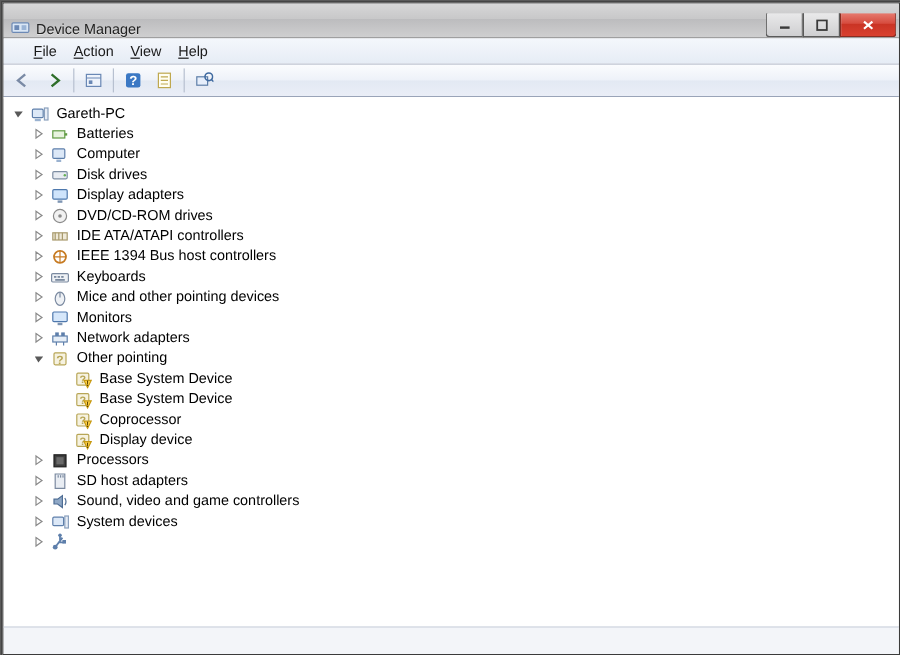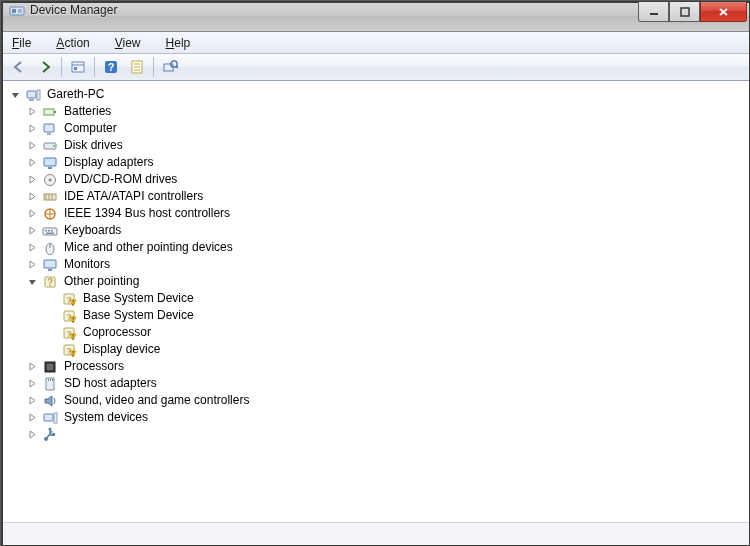--- a/index.html
+++ b/index.html
@@ -1,27 +1,27 @@
 <!DOCTYPE html>
 <html><head>
 <meta charset="utf-8">
 <style>
   html,body{margin:0;padding:0;font-family:"Segoe UI",Tahoma,sans-serif;font-size:12px;background:#5a5a5a;}
   .window{position:relative;width:746px;height:542px;margin:2px;background:#fff;border:1px solid #3b3b3b;box-shadow:0 0 0 1px rgba(0,0,0,.3);display:flex;flex-direction:column;}
   
-  .titlebar{height:28px;background:linear-gradient(to bottom,#d7d7d8 0%,#c8c8c9 45%,#bcbcbe 46%,#cfcfd0 100%);display:flex;align-items:flex-start;padding:0 2px 0 6px;border-bottom:1px solid #8a8a8a;}
+  .titlebar{height:28px;background:linear-gradient(to bottom,#d7d7d8 0%,#c8c8c9 45%,#bcbcbe 46%,#cfcfd0 100%);display:flex;align-items:flex-end;padding:0 2px 0 6px;border-bottom:1px solid #8a8a8a;}
   .titlebar .app-icon{width:16px;height:16px;margin-right:5px;display:flex;align-items:center;justify-content:center;}
   .titlebar .title{flex:1;color:#222;font-size:12px;text-shadow:0 1px 0 rgba(255,255,255,.4);}
   .winbtns{display:flex;gap:0;}
   .winbtn{width:29px;height:19px;margin-top:-1px;border:1px solid #5a5a5a;border-top:none;display:flex;align-items:center;justify-content:center;background:linear-gradient(to bottom,#e9e9ea,#cfcfd1);}
   .winbtn:first-child{border-top-left-radius:0;border-bottom-left-radius:3px;}
   .winbtn.close{width:45px;background:linear-gradient(to bottom,#e67a6f 0%,#d64b3e 45%,#c93324 46%,#d9402f 100%);border-color:#8a2b20;border-bottom-right-radius:3px;}
   .winbtn svg{display:block;}
   
-  .menubar{height:21px;background:linear-gradient(to bottom,#f4f7fc,#e6ecf5);border-bottom:1px solid #b6bccb;display:flex;align-items:stretch;padding:0 2px;gap:11px;}
+  .menubar{height:21px;background:linear-gradient(to bottom,#f4f7fc,#e6ecf5);border-bottom:1px solid #b6bccb;display:flex;align-items:stretch;padding:0 18px;}
   .menuitem{padding:0 7px;display:flex;align-items:center;color:#1a1a1a;cursor:default;}
   .menuitem .ul{text-decoration:underline;}
   
   .toolbar{height:26px;background:linear-gradient(to bottom,#fbfcfe 0%,#eef2f9 48%,#e3e9f3 52%,#eaeef7 100%);border-bottom:1px solid #9aa4b8;display:flex;align-items:center;padding:0 4px;gap:2px;}
   .tbtn{width:22px;height:22px;display:flex;align-items:center;justify-content:center;border:1px solid transparent;border-radius:2px;}
   .tsep{width:1px;height:20px;background:#b7c0d0;margin:0 2px;}
   
   .tree-wrap{flex:1;overflow:auto;background:#fff;border-top:1px solid #fff;text-align:center;}
   .tree{padding:4px 0 20px 6px;line-height:17px;color:#000;}
   .node{white-space:nowrap;}
@@ -304,20 +304,39 @@
                     <path d="M4 3 L9 6.5 L4 10 Z" fill="#fff" stroke="#8a8a8a" stroke-width="1"></path>
                   </svg>
                 </span>
                 <span class="devicon">
                   <svg width="16" height="16">
                     <rect x="2" y="3" width="12" height="8" rx="1" fill="#d6e7fa" stroke="#4e78ad"></rect>
                     <rect x="6" y="12" width="4" height="2" fill="#7d94b2"></rect>
                   </svg>
                 </span>
                 <span class="label">Monitors</span>
+              </div>
+            </div>
+            <div class="node">
+              <div class="row">
+                <span class="toggle">
+                  <svg width="13" height="13">
+                    <path d="M4 3 L9 6.5 L4 10 Z" fill="#fff" stroke="#8a8a8a" stroke-width="1"></path>
+                  </svg>
+                </span>
+                <span class="devicon">
+                  <svg width="16" height="16">
+                    <rect x="2" y="6" width="12" height="5" fill="#e6eef7" stroke="#5e7fab"></rect>
+                    <rect x="4" y="3" width="3" height="3" fill="#5e7fab"></rect>
+                    <rect x="9" y="3" width="3" height="3" fill="#5e7fab"></rect>
+                    <line x1="5" y1="11" x2="5" y2="14" stroke="#5e7fab"></line>
+                    <line x1="11" y1="11" x2="11" y2="14" stroke="#5e7fab"></line>
+                  </svg>
+                </span>
+                <span class="label">Network adapters</span>
               </div>
             </div>
             <div class="node">
               <div class="row">
                 <span class="toggle">
                   <svg width="13" height="13">
                     <path d="M3 5 L10 5 L6 10 Z" fill="#595959"></path>
                   </svg>
                 </span>
                 <span class="devicon">

